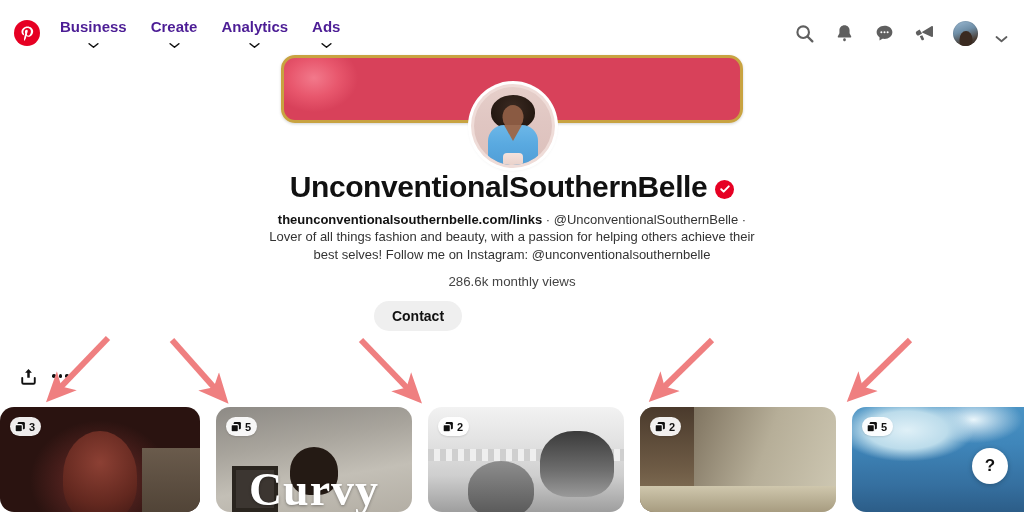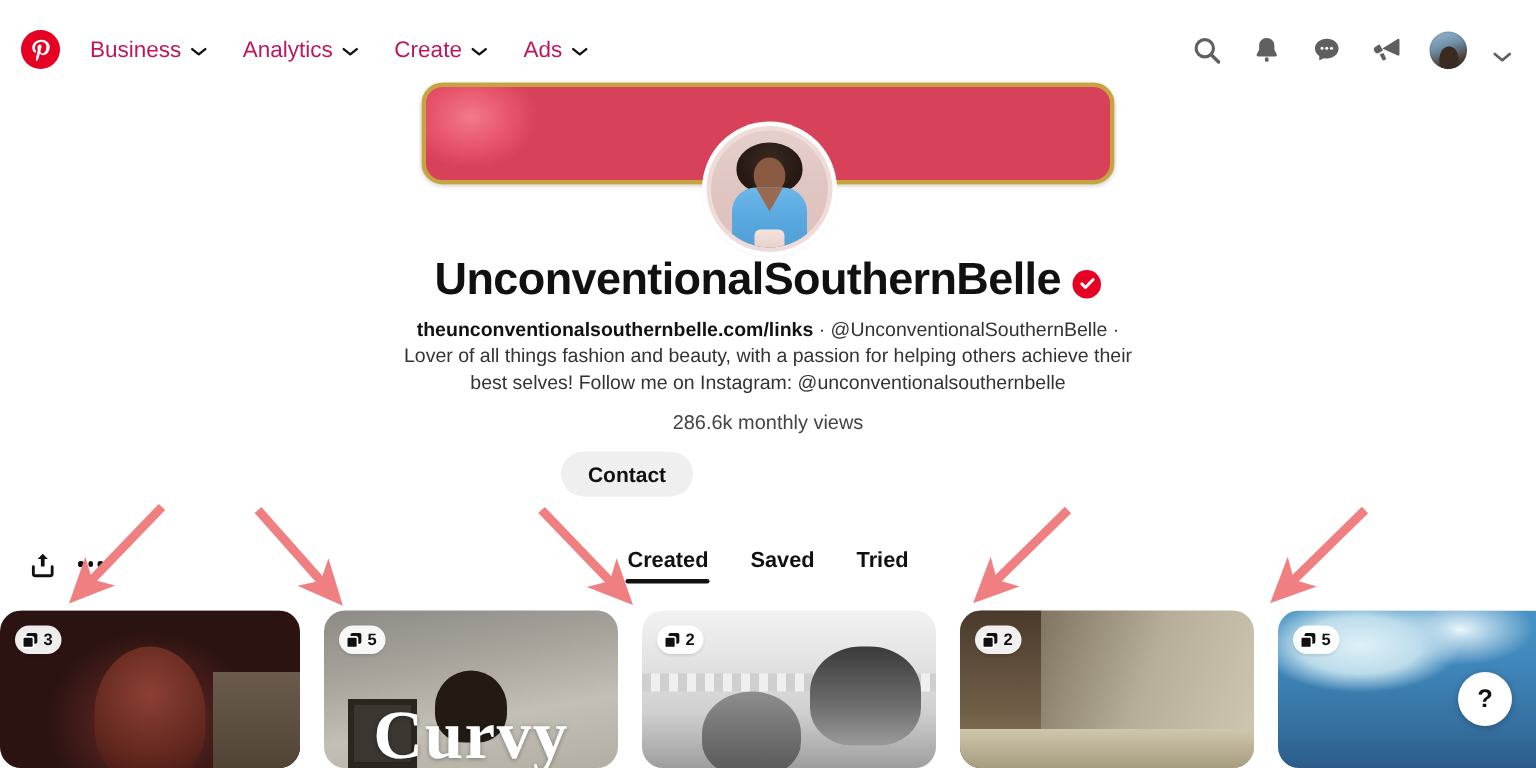--- a/index.html
+++ b/index.html
@@ -19,23 +19,24 @@
   }
   .nav-left { display: flex; align-items: center; padding-left: 14px; gap: 4px; }
   .pin-logo {
     width: 26px; height: 26px; border-radius: 50%;
     background: #e60023; display: flex; align-items: center; justify-content: center;
     margin-right: 6px;
   }
   .pin-logo svg { width: 17px; height: 17px; display:block; }
   .nav-item {
     display: flex; align-items: center; gap: 6px;
-    font-size: 15px; font-weight: normal; color: #be185d;
+    font-size: 15px; font-weight: bold; color: #4c1d95;
     padding: 7px 10px; border-radius: 20px; cursor: pointer;
     white-space: nowrap;
+    flex-direction: column;
   }
   .chev { width: 11px; height: 7px; display: inline-block; position: relative; top: 1px; }
   .chev svg { display: block; width: 11px; height: 7px; }
 
   .nav-right {
     margin-left: auto; display: flex; align-items: center;
     gap: 17px; padding-right: 16px;
   }
   .nav-icon { width: 23px; height: 23px; display: flex; align-items: center; justify-content: center; cursor: pointer; }
   .nav-icon svg { display: block; }
@@ -265,30 +266,30 @@
       <div class="nav-item">
         <span>Business</span>
         <span class="chev">
           <svg viewBox="0 0 12 8">
               <path d="M1 2l5 4 5-4" stroke="#111" stroke-width="1.8" fill="none" stroke-linecap="round" stroke-linejoin="round"></path>
             </svg>
         </span>
       </div>
 
       <div class="nav-item">
-        <span>Analytics</span>
+        <span>Create</span>
         <span class="chev">
           <svg viewBox="0 0 12 8">
               <path d="M1 2l5 4 5-4" stroke="#111" stroke-width="1.8" fill="none" stroke-linecap="round" stroke-linejoin="round"></path>
             </svg>
         </span>
       </div>
 
       <div class="nav-item">
-        <span>Create</span>
+        <span>Analytics</span>
         <span class="chev">
           <svg viewBox="0 0 12 8">
               <path d="M1 2l5 4 5-4" stroke="#111" stroke-width="1.8" fill="none" stroke-linecap="round" stroke-linejoin="round"></path>
             </svg>
         </span>
       </div>
 
       <div class="nav-item">
         <span>Ads</span>
         <span class="chev">
@@ -377,25 +378,20 @@
         <path d="M3.4 11.4v4.9c0 .8.6 1.4 1.4 1.4h10.4c.8 0 1.4-.6 1.4-1.4v-4.9" fill="none" stroke="#111" stroke-width="2" stroke-linecap="round"></path>
       </svg>
     </div>
     <div class="dots">
       <i></i>
         <i></i>
         <i></i>
     </div>
   </div>
 
-  <div class="tabs">
-    <div class="tab active">Created</div>
-    <div class="tab">Saved</div>
-    <div class="tab">Tried</div>
-  </div>
 
   <div class="grid">
 
     <div class="pin p1">
       <div class="badge">
         <svg viewBox="0 0 14 14">
           <rect x="4.3" y="1.2" width="8.4" height="8.4" rx="1.4" fill="#111"></rect>
           <rect x="1.3" y="4.2" width="8.4" height="8.4" rx="1.4" fill="#111" stroke="#fff" stroke-width="1.3"></rect>
         </svg>
         <span>3</span>

